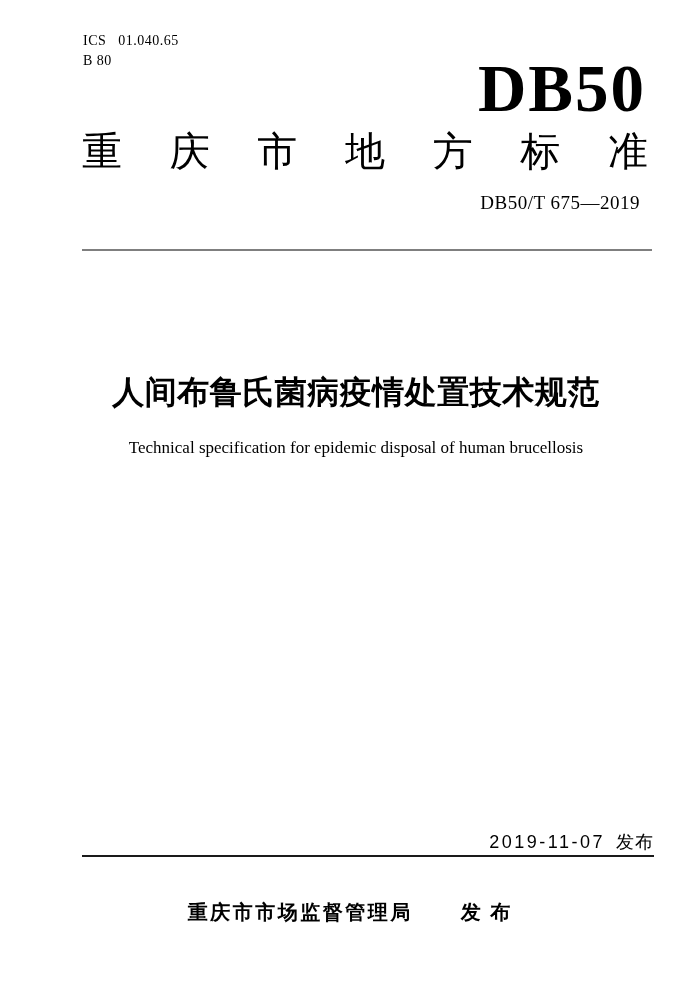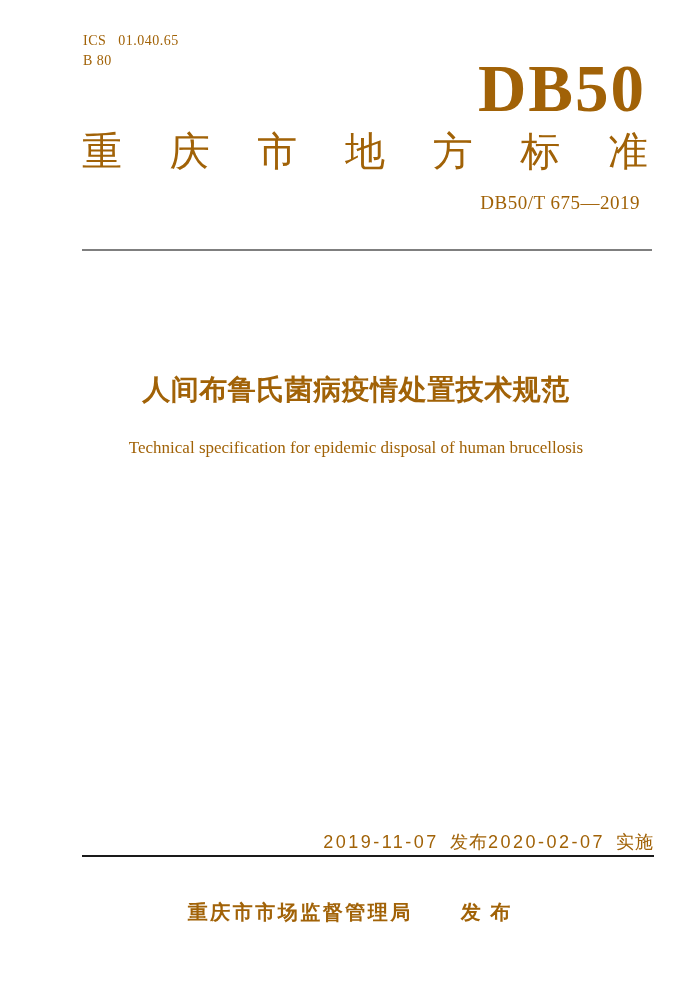--- a/index.html
+++ b/index.html
@@ -5,21 +5,21 @@
   html, body {
     margin: 0;
     padding: 0;
     background: #ffffff;
   }
   .page {
     position: relative;
     width: 700px;
     height: 990px;
     background: #ffffff;
-    color: #a16207;
+    color: #000000;
     overflow: hidden;
     font-family: "Liberation Sans", sans-serif;
   }
   
   .ics-block {
     position: absolute;
     left: 83px;
     top: 31px;
     font-family: "Liberation Serif", serif;
     font-size: 14px;
@@ -67,21 +67,21 @@
     top: 249px;
     height: 2px;
     background: #7f7f7f;
   }
   .title-cn {
     position: absolute;
     left: 56px;
     right: 44px;
     top: 375px;
     text-align: center;
-    font-size: 28px;
+    font-size: 32px;
     font-weight: bold;
     letter-spacing: 0.5px;
     line-height: 1.1;
   }
   .title-en {
     position: absolute;
     left: 12px;
     right: 0;
     top: 438px;
     text-align: center;
@@ -154,24 +154,20 @@
 
   <div class="title-cn">人间布鲁氏菌病疫情处置技术规范</div>
 
   <div class="title-en">Technical specification for epidemic disposal of human brucellosis</div>
 
   <div class="dates-row">
     <div class="date-group">
       <span class="date-value">2019-11-07</span>
       <span class="date-label">发布</span>
     </div>
-    <div class="date-group">
-      <span class="date-value">2020-02-07</span>
-      <span class="date-label">实施</span>
-    </div>
   </div>
 
   <div class="divider-bottom"></div>
 
   <div class="publisher-row">
     <span class="issuer">重庆市市场监督管理局</span>
     <span class="publish-label">发 布</span>
   </div>
 
 </div>

